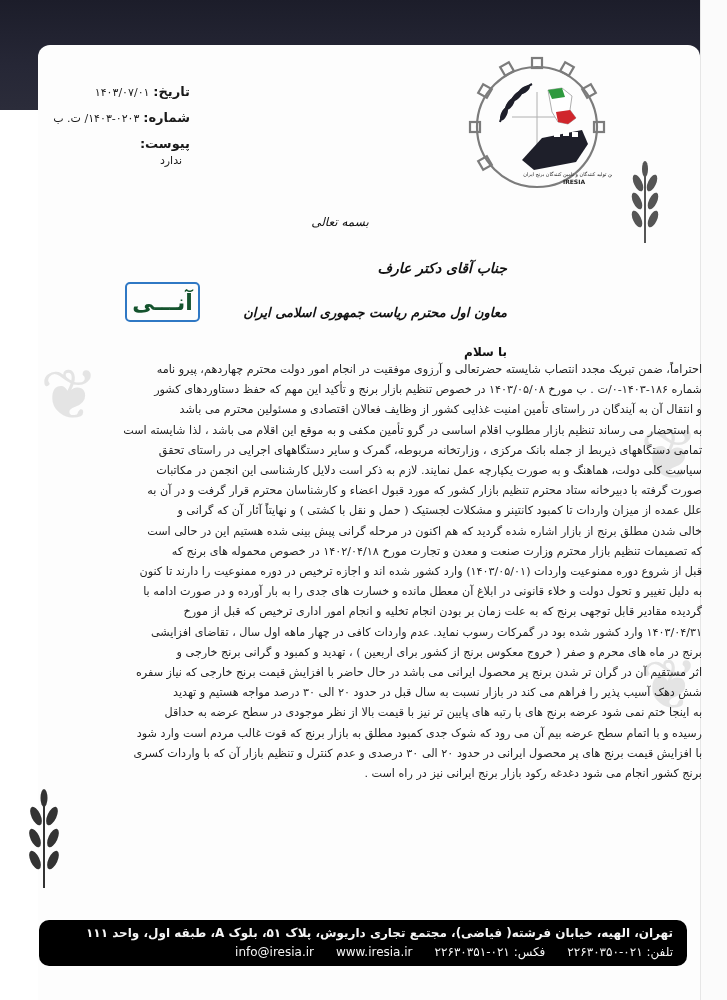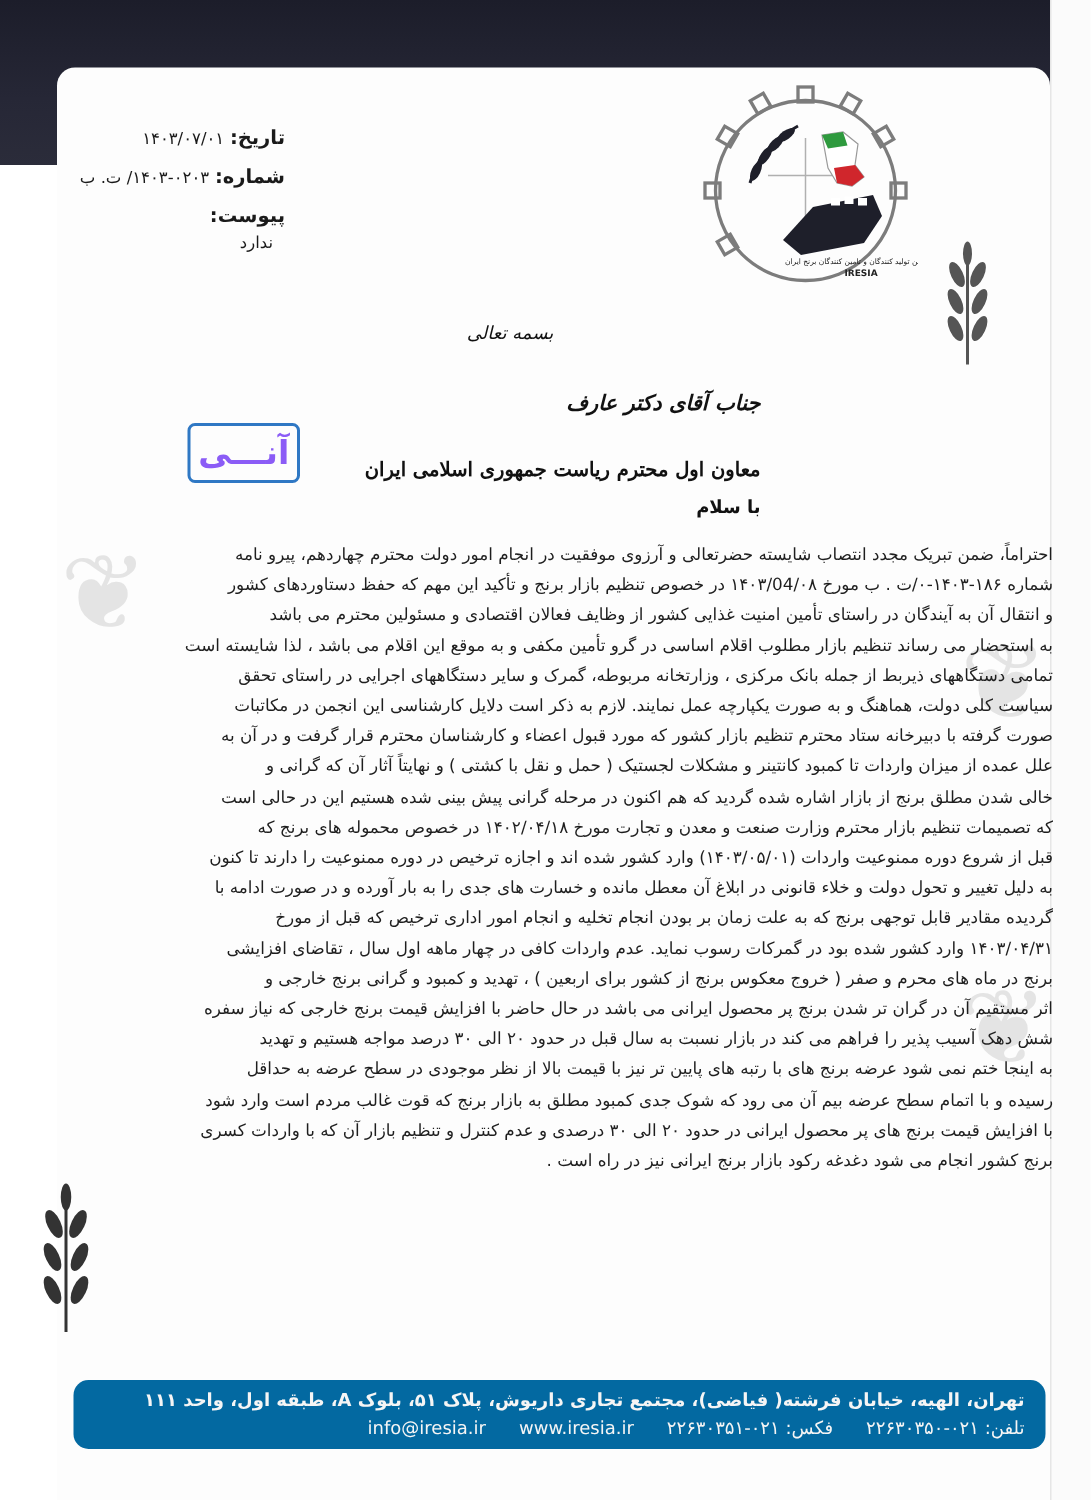--- a/index.html
+++ b/index.html
@@ -42,41 +42,41 @@
       font-family: "DejaVu Serif", serif; font-style: italic; font-size: 12px; color: #111;
       direction: rtl;
     }
     .recipient {
       position: absolute; right: 220px; top: 260px; direction: rtl;
       font-family: "DejaVu Serif", serif; font-style: italic; font-weight: bold;
       font-size: 14px; color: #111; white-space: nowrap;
     }
     .recipient-title {
       position: absolute; right: 220px; top: 305px; direction: rtl;
-      font-family: "DejaVu Serif", serif; font-weight: bold;
+      font-family: "DejaVu Serif", serif; font-style: italic; font-weight: bold;
       font-size: 13px; color: #111; white-space: nowrap;
     }
     .stamp {
       position: absolute; left: 125px; top: 282px; width: 75px; height: 40px;
       border: 2px solid #2f78c4; border-radius: 5px;
-      color: #8b5cf6; font-weight: bold; font-size: 22px;
+      color: #14532d; font-weight: bold; font-size: 22px;
       display: flex; align-items: center; justify-content: center; direction: rtl;
     }
     .greeting {
-      position: absolute; right: 220px; top: 331px; direction: rtl;
+      position: absolute; right: 220px; top: 345px; direction: rtl;
       font-weight: bold; font-size: 12px; color: #111;
     }
     .body-lines {
       position: absolute; left: 62px; top: 360px; width: 640px;
       direction: rtl; text-align: justify; font-size: 11.2px; line-height: 20.2px; color: #1e1e1e;
     }
     .body-line { display: block; white-space: nowrap; overflow: hidden; text-align: right; }
     .footer {
-      position: absolute; left: 49px; top: 920px; width: 648px; height: 46px;
-      background: #0369a1; border-radius: 10px; color: #f5f5f5;
+      position: absolute; left: 39px; top: 920px; width: 648px; height: 46px;
+      background: #000000; border-radius: 10px; color: #f5f5f5;
       direction: rtl; padding: 3px 14px 0 14px;
     }
     .footer-address { font-weight: bold; font-size: 12px; line-height: 20px; white-space: nowrap; }
     .footer-contact { font-size: 12px; line-height: 18px; white-space: nowrap; display: flex; gap: 22px; }
     .footer-contact span { white-space: nowrap; text-align: right; }
     .wheat { position: absolute; }
   </style>
 </head>
 <body>
 
@@ -170,21 +170,21 @@
 
 <div class="recipient">جناب آقای دکتر عارف</div>
 <div class="recipient-title">معاون اول محترم ریاست جمهوری اسلامی ایران</div>
 
 <div class="stamp">آنـــی</div>
 
 <div class="greeting">با سلام</div>
 
 <div class="body-lines">
   <span class="body-line">احتراماً، ضمن تبریک مجدد انتصاب شایسته حضرتعالی و آرزوی موفقیت در انجام امور دولت محترم چهاردهم، پیرو نامه</span>
-  <span class="body-line">شماره ۱۸۶-۱۴۰۳-۰/ت . ب مورخ ۱۴۰۳/04/۰۸ در خصوص تنظیم بازار برنج و تأکید این مهم که حفظ دستاوردهای کشور</span>
+  <span class="body-line">شماره ۱۸۶-۱۴۰۳-۰/ت . ب مورخ ۱۴۰۳/۰۵/۰۸ در خصوص تنظیم بازار برنج و تأکید این مهم که حفظ دستاوردهای کشور</span>
   <span class="body-line">و انتقال آن به آیندگان در راستای تأمین امنیت غذایی کشور از وظایف فعالان اقتصادی و مسئولین محترم می باشد</span>
   <span class="body-line">به استحضار می رساند تنظیم بازار مطلوب اقلام اساسی در گرو تأمین مکفی و به موقع این اقلام می باشد ، لذا شایسته است</span>
   <span class="body-line">تمامی دستگاههای ذیربط از جمله بانک مرکزی ، وزارتخانه مربوطه، گمرک و سایر دستگاههای اجرایی در راستای تحقق</span>
   <span class="body-line">سیاست کلی دولت، هماهنگ و به صورت یکپارچه عمل نمایند. لازم به ذکر است دلایل کارشناسی این انجمن در مکاتبات</span>
   <span class="body-line">صورت گرفته با دبیرخانه ستاد محترم تنظیم بازار کشور که مورد قبول اعضاء و کارشناسان محترم قرار گرفت و در آن به</span>
   <span class="body-line">علل عمده از میزان واردات تا کمبود کانتینر و مشکلات لجستیک ( حمل و نقل با کشتی ) و نهایتاً آثار آن که گرانی و</span>
   <span class="body-line">خالی شدن مطلق برنج از بازار اشاره شده گردید که هم اکنون در مرحله گرانی پیش بینی شده هستیم این در حالی است</span>
   <span class="body-line">که تصمیمات تنظیم بازار محترم وزارت صنعت و معدن و تجارت مورخ ۱۴۰۲/۰۴/۱۸ در خصوص محموله های برنج که</span>
   <span class="body-line">قبل از شروع دوره ممنوعیت واردات (۱۴۰۳/۰۵/۰۱) وارد کشور شده اند و اجازه ترخیص در دوره ممنوعیت را دارند تا کنون</span>
   <span class="body-line">به دلیل تغییر و تحول دولت و خلاء قانونی در ابلاغ آن معطل مانده و خسارت های جدی را به بار آورده و در صورت ادامه با</span>

